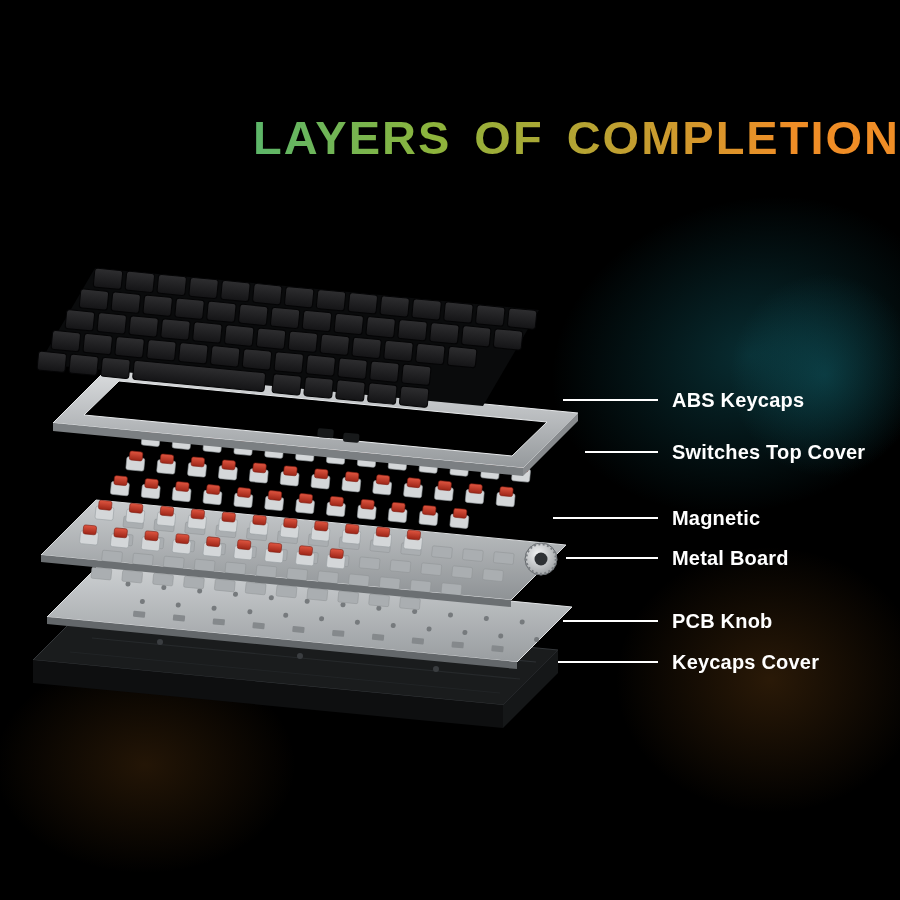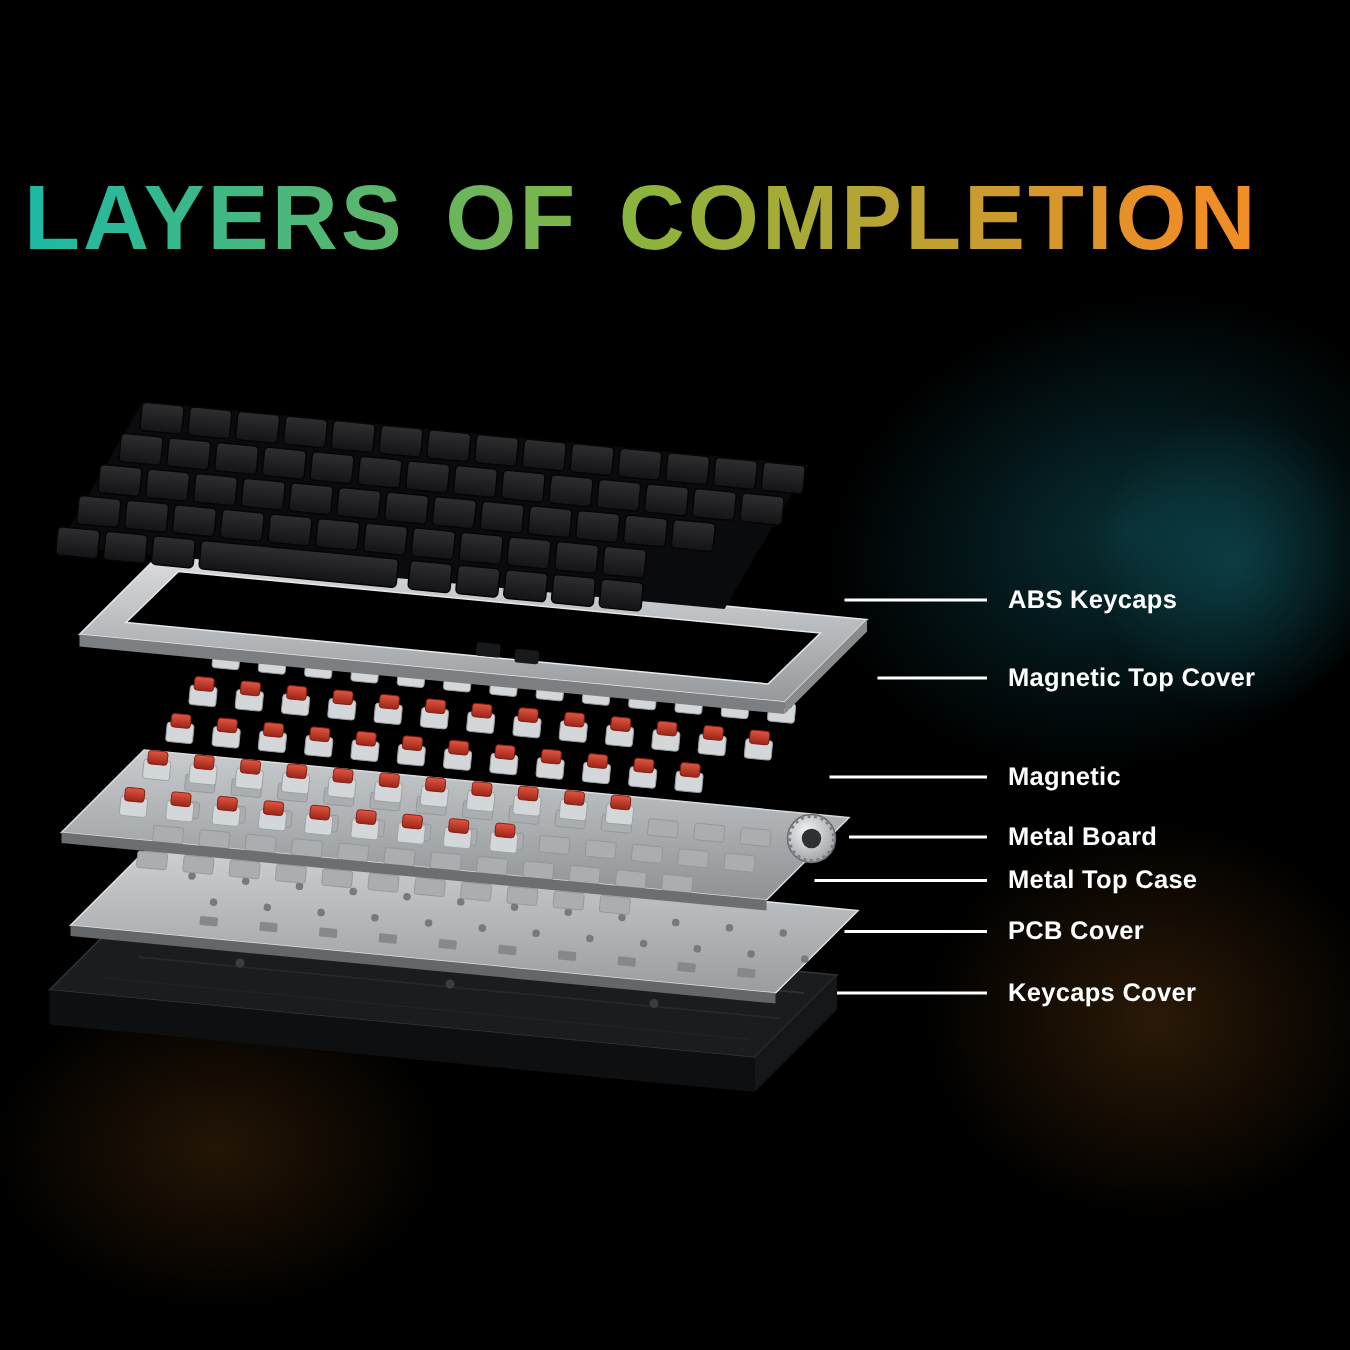--- a/index.html
+++ b/index.html
@@ -14,39 +14,39 @@
     background:radial-gradient(closest-side, var(--glow-teal,#1a8c9b), transparent 72%);
     transform:rotate(-16deg); }
   .glow-teal-2{ left:690px; top:230px; width:270px; height:290px; opacity:.30;
     background:radial-gradient(closest-side, var(--glow-teal,#1a8c9b), transparent 70%); }
   .glow-amber-left{ left:-70px; top:610px; width:430px; height:310px; opacity:.20;
     background:radial-gradient(closest-side, var(--glow-amber,#b06a1e), transparent 70%); }
   .glow-amber-right{ left:550px; top:490px; width:440px; height:380px; opacity:.24;
     background:radial-gradient(closest-side, var(--glow-amber,#b06a1e), transparent 70%); }
 
   .title{
-    position:absolute; top:110px; left:0; width:100%; text-align:left; z-index:2;
-    font-weight:800; font-size:61px; letter-spacing:2px; word-spacing:8px;
+    position:absolute; top:110px; left:0; width:100%; text-align:right; z-index:2;
+    font-weight:800; font-size:47px; letter-spacing:2px; word-spacing:8px;
     background:linear-gradient(90deg,
       var(--title-gradient-start,#1db9a6) 2%,
       var(--title-gradient-mid,#8cb43c) 48%,
       var(--title-gradient-end,#ef8d26) 88%);
     -webkit-background-clip:text; background-clip:text;
-    -webkit-text-fill-color:transparent; color:transparent;padding-left:16px;
+    -webkit-text-fill-color:transparent; color:transparent;
   }
 
   .illustration{ position:absolute; left:0; top:0; z-index:1; }
 
   .callout{
     position:absolute; top:calc(var(--cy) - 12px); left:var(--cx);
     display:flex; align-items:center; height:24px; z-index:3;
   }
   .leader{ display:inline-block; width:calc(658px - var(--cx)); height:2px;
     background:var(--leader-line,#fff); }
-  .callout-text{ margin-left:14px; font-weight:700; font-size:17px;
+  .callout-text{ margin-left:14px; font-weight:700; font-size:20px;
     color:var(--label-text,#fff); white-space:nowrap; letter-spacing:.2px; }
 </style>
 </head>
 <body>
 
 <div class="stage">
 
   <div class="glow glow-teal"></div>
   <div class="glow glow-teal-2"></div>
   <div class="glow glow-amber-left"></div>
@@ -396,36 +396,32 @@
         </g>
     </g>
   </svg>
 
   <div class="callout" style="--cy:400px; --cx:563px">
     <span class="leader"></span>
     <span class="callout-text">ABS Keycaps</span>
   </div>
   <div class="callout" style="--cy:452px; --cx:585px">
     <span class="leader"></span>
-    <span class="callout-text">Magnetic Top Cover</span>
+    <span class="callout-text">Switches Top Cover</span>
   </div>
   <div class="callout" style="--cy:518px; --cx:553px">
     <span class="leader"></span>
     <span class="callout-text">Magnetic</span>
   </div>
   <div class="callout" style="--cy:558px; --cx:566px">
     <span class="leader"></span>
     <span class="callout-text">Metal Board</span>
   </div>
-  <div class="callout" style="--cy:587px; --cx:543px">
-    <span class="leader"></span>
-    <span class="callout-text">Metal Top Case</span>
-  </div>
   <div class="callout" style="--cy:621px; --cx:563px">
     <span class="leader"></span>
-    <span class="callout-text">PCB Cover</span>
+    <span class="callout-text">PCB Knob</span>
   </div>
   <div class="callout" style="--cy:662px; --cx:558px">
     <span class="leader"></span>
     <span class="callout-text">Keycaps Cover</span>
   </div>
 
 </div>
 
 </body></html>

